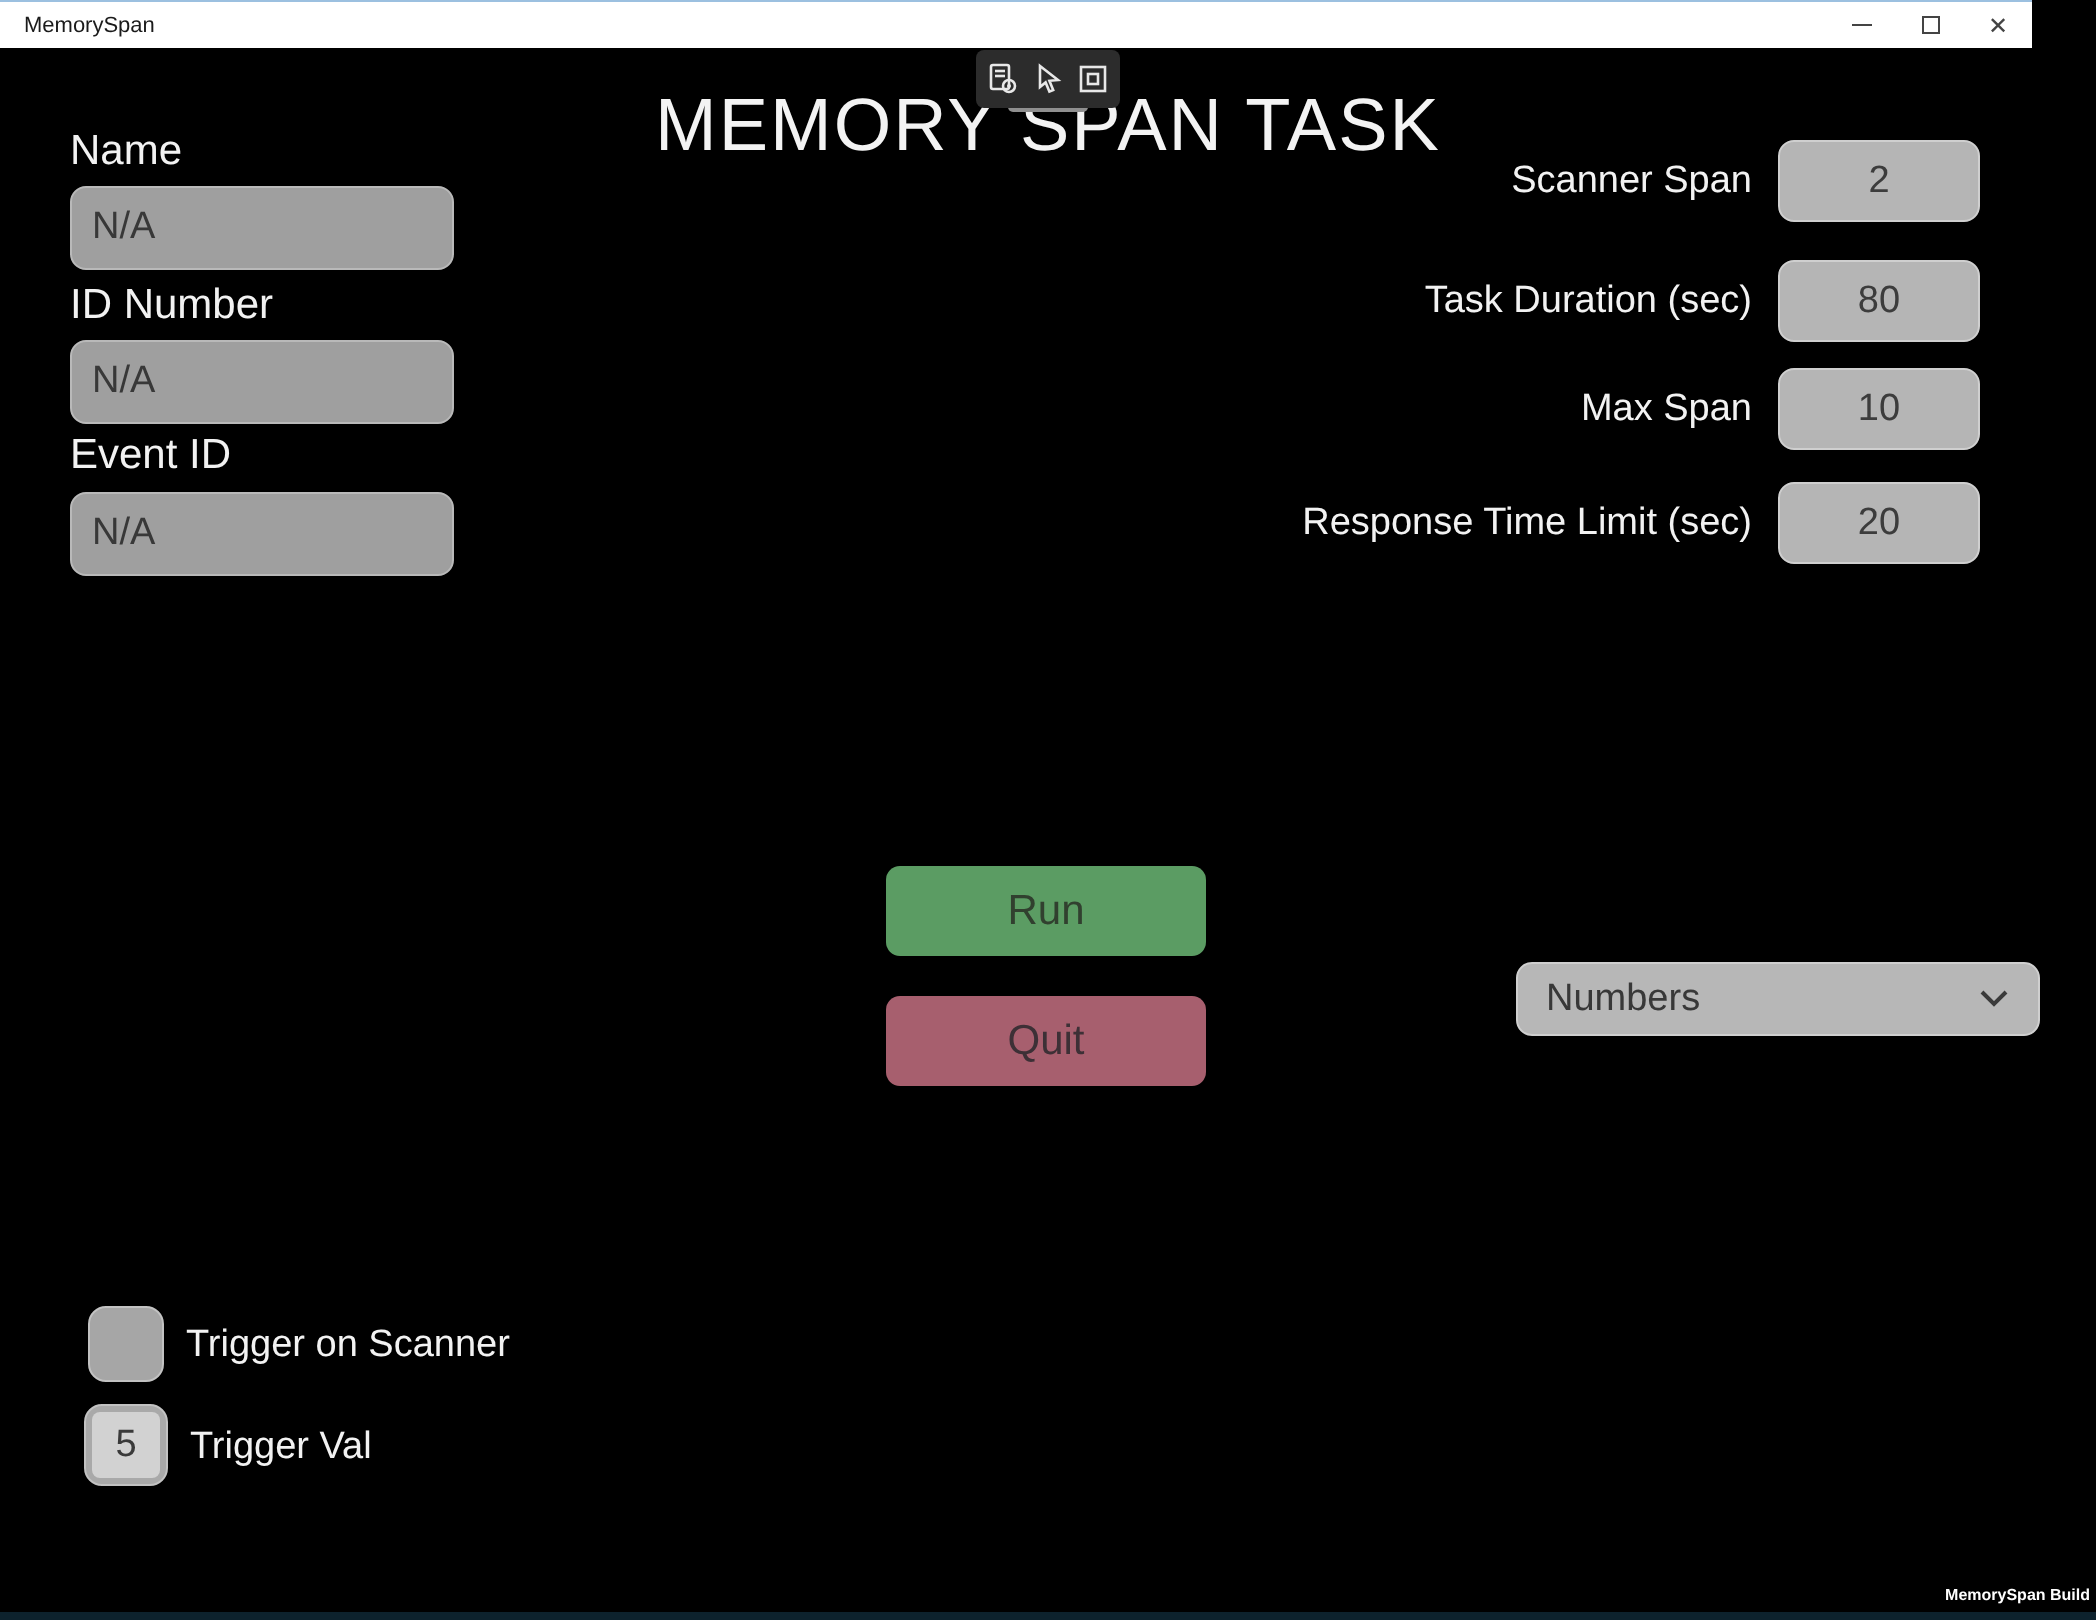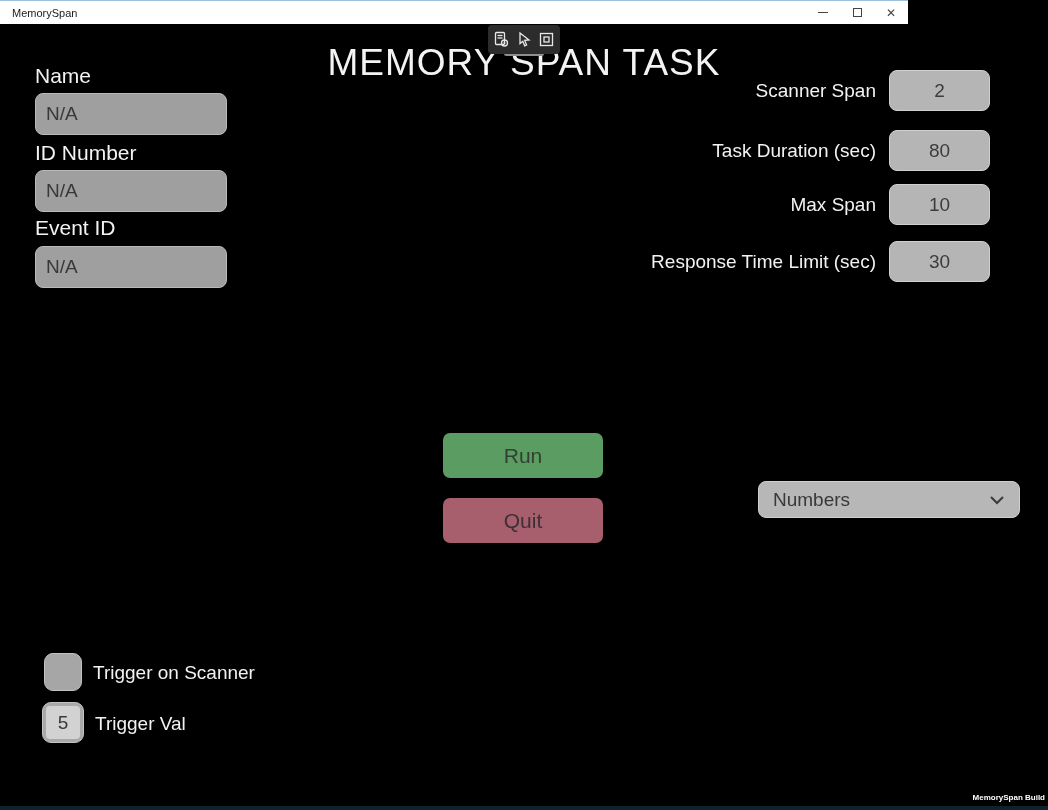--- a/index.html
+++ b/index.html
@@ -3,21 +3,21 @@
 <meta charset="utf-8">
 <style>
   html,body{margin:0;padding:0;background:#222;}
   *{box-sizing:border-box;font-family:"Liberation Sans",sans-serif;}
   #app{
     position:relative;width:1048px;height:810px;background:#000;overflow:hidden;
     margin:0 auto;
   }
   
   .titlebar{
-    position:absolute;left:0;top:0;width:908px;height:24px;background:#ffffff;
+    position:absolute;left:0;top:0;width:1016px;height:24px;background:#ffffff;
     border-top:1px solid #9cc0e0;display:flex;align-items:center;justify-content:flex-end;
   }
   .titlebar-title{font-size:11px;color:#1b1b1b;padding-left:12px;flex:1;}
   .win-btn{
     width:34px;height:23px;display:flex;align-items:center;justify-content:center;
     cursor:default;
   }
   .glyph-min{width:10px;height:0;border-top:1px solid #444;}
   .glyph-max{width:9px;height:9px;border:1px solid #444;}
   .glyph-close{font-size:12px;color:#444;line-height:1;}
@@ -149,21 +149,21 @@
   <div class="srow" style="top:130px;">
     <span class="srow-label">Task Duration (sec)</span>
     <div class="srow-input">80</div>
   </div>
   <div class="srow" style="top:184px;">
     <span class="srow-label">Max Span</span>
     <div class="srow-input">10</div>
   </div>
   <div class="srow" style="top:241px;">
     <span class="srow-label">Response Time Limit (sec)</span>
-    <div class="srow-input">30</div>
+    <div class="srow-input">20</div>
   </div>
 
   <div class="btn btn-run">Run</div>
   <div class="btn btn-quit">Quit</div>
 
   <div class="dropdown">
     <span class="dropdown-value">Numbers</span>
     <span>
       <svg width="16" height="10" viewBox="0 0 16 10" fill="none" stroke="#3a3a3a" stroke-width="2">
         <polyline points="2,2 8,8 14,2"></polyline>

